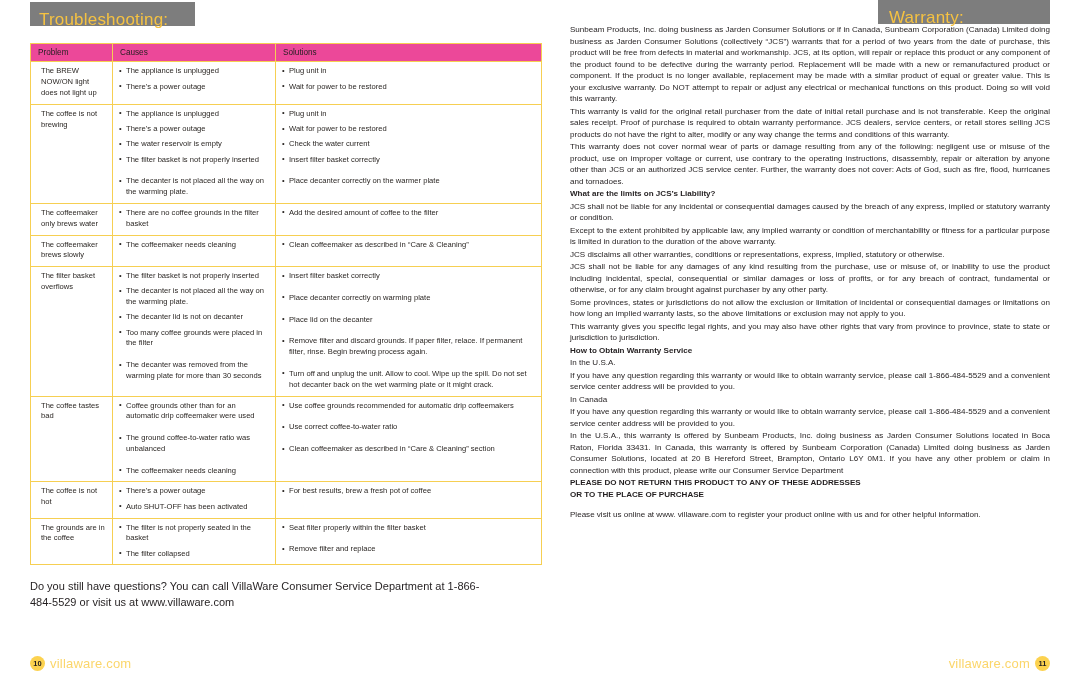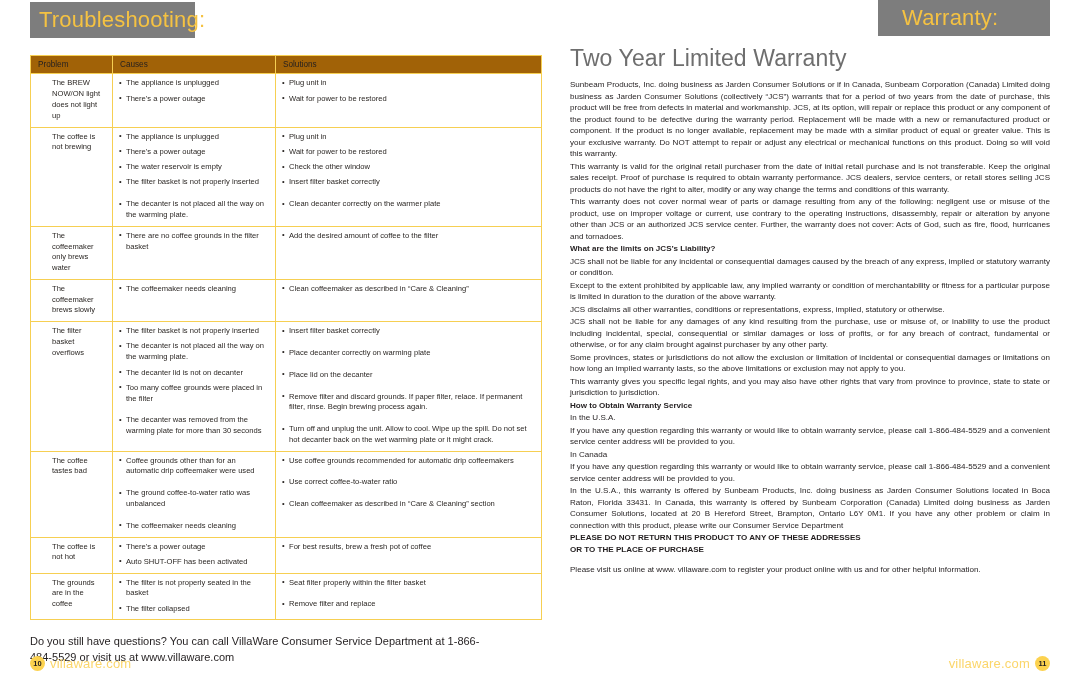--- a/index.html
+++ b/index.html
@@ -25,67 +25,67 @@
     height: 687px;
     box-sizing: border-box;
   }
   .page-left  { width: 560px; padding: 0 18px 0 30px; }
   .page-right { width: 520px; padding: 0 30px 0 10px; }
 
   
   .sec-bar {
     background: #7d7d7d;
     color: #f5c242;
-    height: 36px;
+    height: 24px;
     line-height: 36px;
-    font-size: 22px;
+    font-size: 17px;
     font-weight: 400;
     letter-spacing: .2px;
     box-sizing: border-box;
   }
   .sec-bar-left {
     width: 165px;
     padding-left: 9px;
     margin-top: 2px;
   }
   .sec-bar-right {
     width: 172px;
-    padding-left: 24px;
+    padding-left: 11px;
     margin-left: auto;
     margin-top: 0;
   }
   .bar-row { display: flex; }
 
   
   .tbl {
     border-collapse: collapse;
     width: 511px;
     margin-top: 17px;
     table-layout: fixed;
     border: 1px solid #f6cf52;
   }
   .tbl th {
-    background: #a16207;
+    background: #ec4899;
     font-size: 8.2px;
     font-weight: 400;
     text-align: left;
     padding: 4px 6px 4px 7px;
     color: #231f20;
     border: 1px solid #f6cf52;
     line-height: 1.15;
   }
   .tbl td {
     font-size: 7.6px;
     vertical-align: top;
     padding: 4px 6px 5px 6px;
     border: 1px solid #f6cf52;
     line-height: 1.42;
     color: #2b2724;
   }
-  .tbl td.c-problem { padding-left: 21px; }
+  .tbl td.c-problem { padding-left: 10px; }
   .col-problem  { width: 82px; }
   .col-causes   { width: 163px; }
   .col-solution { width: 266px; }
   .tbl ul {
     margin: 0;
     padding: 0;
     list-style: none;
   }
   .tbl li {
     position: relative;
@@ -214,23 +214,23 @@
               <li>There's a power outage</li>
               <li>The water reservoir is empty</li>
               <li class="spaced">The filter basket is not properly inserted</li>
               <li>The decanter is not placed all the way on the warming plate.</li>
             </ul>
           </td>
           <td>
             <ul>
               <li>Plug unit in</li>
               <li>Wait for power to be restored</li>
-              <li>Check the other window</li>
+              <li>Check the water current</li>
               <li class="spaced">Insert filter basket correctly</li>
-              <li>Clean decanter correctly on the warmer plate</li>
+              <li>Place decanter correctly on the warmer plate</li>
             </ul>
           </td>
         </tr>
 
         <tr>
           <td class="c-problem">The coffeemaker only brews water</td>
           <td>
             <ul>
               <li>There are no coffee grounds in the filter basket</li>
             </ul>
@@ -337,21 +337,20 @@
       <div class="pg-site">villaware.com</div>
     </div>
   </div>
 
   <div class="page page-right">
 
     <div class="bar-row">
       <div class="sec-bar sec-bar-right">Warranty:</div>
     </div>
 
-    <h1 class="warr-title">Two Year Limited Warranty</h1>
 
     <div class="warr-body">
       <p class="lead">Sunbeam Products, Inc. doing business as Jarden Consumer Solutions or if in Canada, Sunbeam Corporation (Canada) Limited doing business as Jarden Consumer Solutions (collectively “JCS”) warrants that for a period of two years from the date of purchase, this product will be free from defects in material and workmanship. JCS, at its option, will repair or replace this product or any component of the product found to be defective during the warranty period. Replacement will be made with a new or remanufactured product or component. If the product is no longer available, replacement may be made with a similar product of equal or greater value. This is your exclusive warranty.  Do NOT attempt to repair or adjust any electrical or mechanical functions on this product.  Doing so will void this warranty.</p>
       <p class="lead">This warranty is valid for the original retail purchaser from the date of initial retail purchase and is not transferable. Keep the original sales receipt. Proof of purchase is required to obtain warranty performance. JCS dealers, service centers, or retail stores selling JCS products do not have the right to alter, modify or any way change the terms and conditions of this warranty.</p>
       <p class="lead">This warranty does not cover normal wear of parts or damage resulting from any of the following: negligent use or misuse of the product, use on improper voltage or current, use contrary to the operating instructions, disassembly, repair or alteration by anyone other than JCS or an authorized JCS service center.  Further, the warranty does not cover: Acts of God, such as fire, flood, hurricanes and tornadoes.</p>
       <p class="head">What are the limits on JCS’s Liability?</p>
       <p class="lead">JCS shall not be liable for any incidental or consequential damages caused by the breach of any express, implied or statutory warranty or condition.</p>
       <p class="lead">Except to the extent prohibited by applicable law, any implied warranty or condition of merchantability or fitness for a particular purpose is limited in duration to the duration of the above warranty.</p>
       <p class="plainleft">JCS disclaims all other warranties, conditions or representations, express, implied, statutory or otherwise.</p>
       <p class="lead">JCS shall not be liable for any damages of any kind resulting from the purchase, use or misuse of, or inability to use the product including incidental, special, consequential or similar damages or loss of profits, or for any breach of contract, fundamental or otherwise, or for any claim brought against purchaser by any other party.</p>

